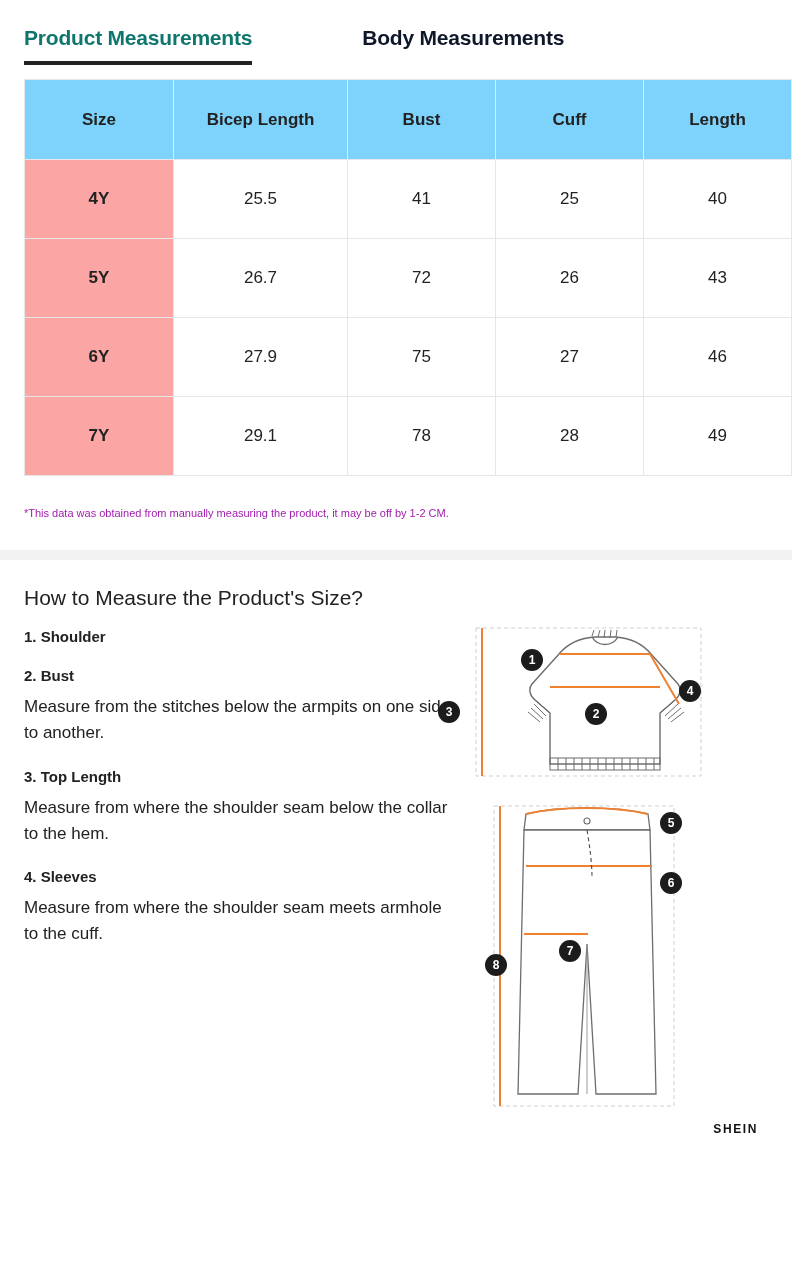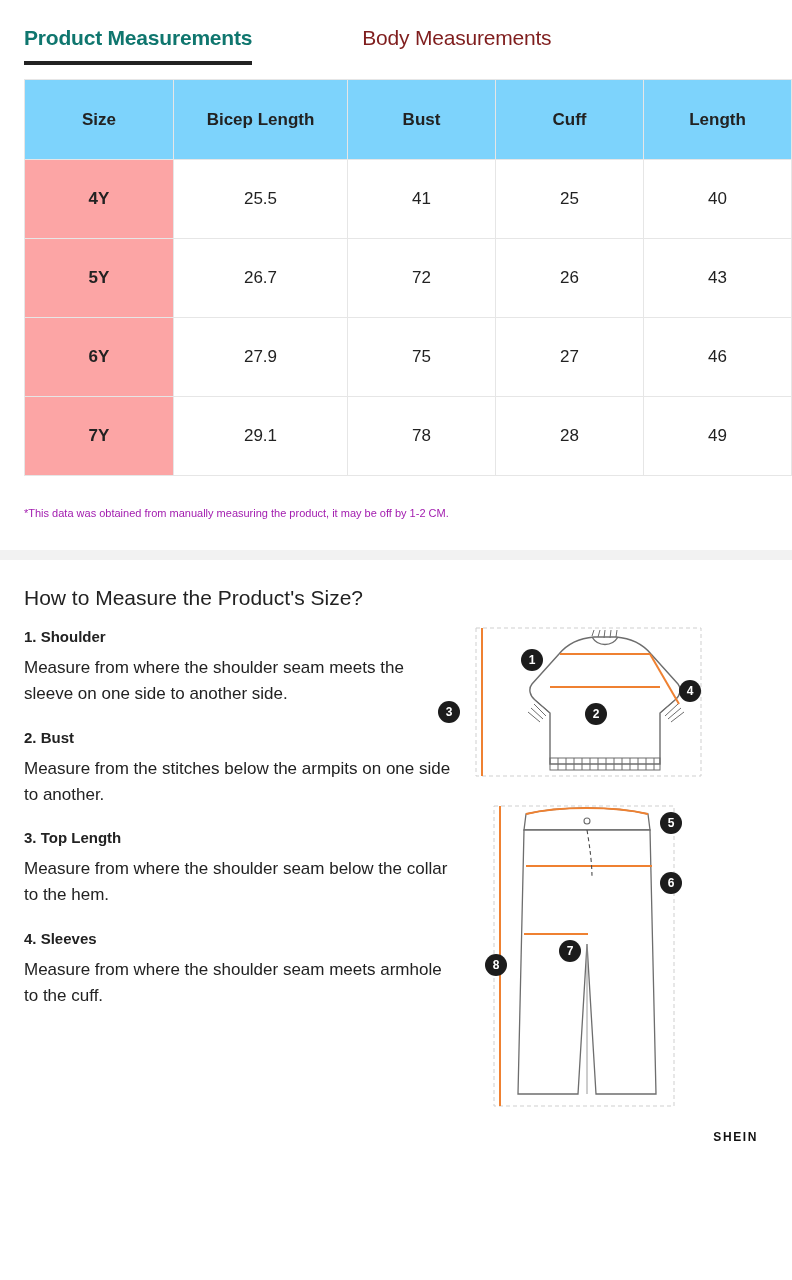--- a/index.html
+++ b/index.html
@@ -20,21 +20,21 @@
     gap: 0;
   }
   .tab {
     font-size: 21px;
     font-weight: bold;
     letter-spacing: -0.2px;
     padding-bottom: 11px;
     cursor: pointer;
   }
   .tab.active { color: #0f766e; border-bottom: 4px solid #222222; }
-  .tab.inactive { color: #7f1d1d; font-weight: normal; margin-left: 110px; border-bottom: 4px solid transparent; }
+  .tab.inactive { color: #0f172a; font-weight: bold; margin-left: 110px; border-bottom: 4px solid transparent; }
 
   
   .table-wrap { padding: 14px 24px 0 24px; }
   table.size-table {
     width: 744px;
     border-collapse: collapse;
     table-layout: fixed;
   }
   table.size-table th, table.size-table td {
     border: 1px solid #e6e6e6;
@@ -106,21 +106,21 @@
   }
   .figure {
     flex: 1;
     position: relative;
     padding-left: 10px;
   }
   .fig-box { position: relative; width: 300px; height: 520px; }
   .shein-mark {
     position: absolute;
     right: 6px;
-    bottom: 0;
+    bottom: 8px;
     font-size: 12px;
     letter-spacing: 1.6px;
     font-weight: bold;
     color: #111;
   }
   .badge {
     position: absolute;
     width: 22px; height: 22px;
     border-radius: 50%;
     background: #1c1c1c;
@@ -200,21 +200,20 @@
   <p class="note">*This data was obtained from manually measuring the product, it may be off by 1-2 CM.</p>
 
   <div class="divider"></div>
 
   <div class="howto">
     <h2>How to Measure the Product's Size?</h2>
 
     <div class="howto-body">
       <div class="steps">
         <div class="step-title">1. Shoulder</div>
-        <p class="step-text">Measure from where the shoulder seam meets the sleeve on one side to another side.</p>
 
         <div class="step-title">2. Bust</div>
         <p class="step-text">Measure from the stitches below the armpits on one side to another.</p>
 
         <div class="step-title">3. Top Length</div>
         <p class="step-text">Measure from where the shoulder seam below the collar to the hem.</p>
 
         <div class="step-title">4. Sleeves</div>
         <p class="step-text">Measure from where the shoulder seam meets armhole to the cuff.</p>
       </div>

